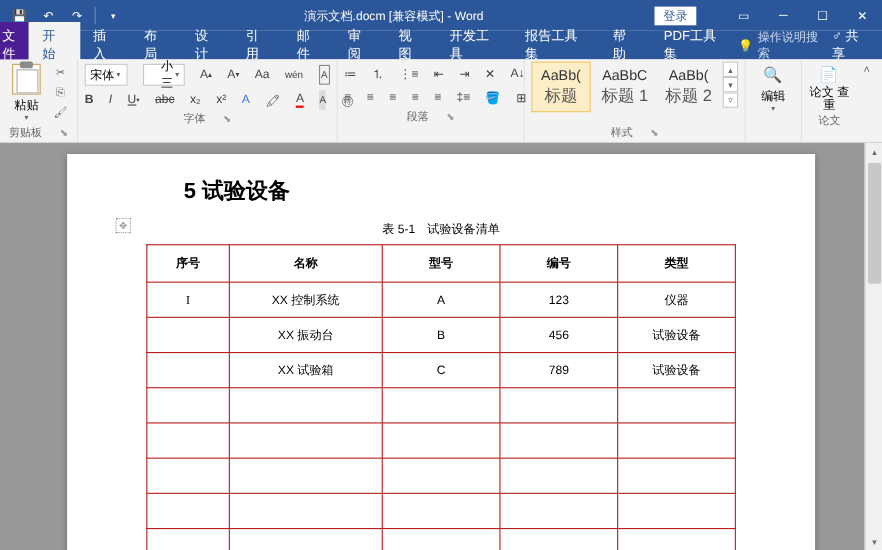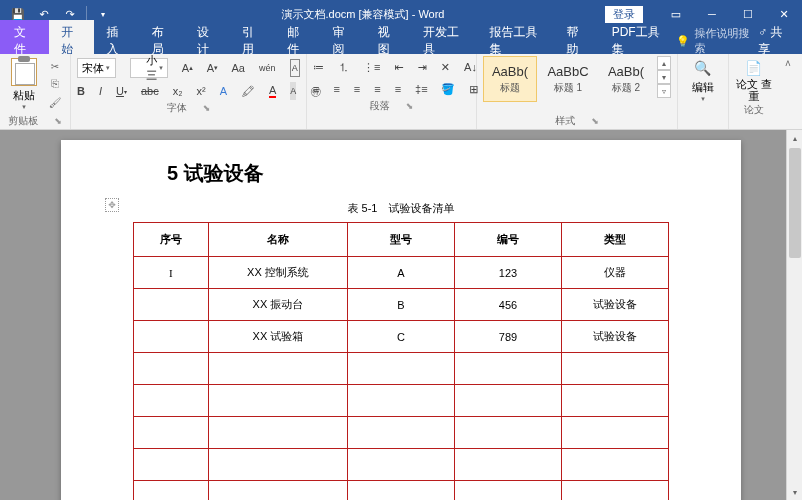--- a/index.html
+++ b/index.html
@@ -4,24 +4,24 @@
 <style>
 *{margin:0;padding:0;box-sizing:border-box;font-family:"Microsoft YaHei","Segoe UI",sans-serif;}
 body{background:#e6e6e6;overflow:hidden;}
 .window{width:802px;height:500px;background:#fff;display:flex;flex-direction:column;}
 .titlebar{height:28px;background:#2b579a;display:flex;align-items:center;color:#fff;font-size:11px;}
 .qat{display:flex;align-items:center;gap:2px;padding:0 6px;}
 .qat-btn{width:24px;height:24px;display:flex;align-items:center;justify-content:center;color:#fff;}
 .qat-sep{width:1px;height:16px;background:rgba(255,255,255,0.3);margin:0 2px;}
 .title-center{flex:1;text-align:center;}
 .title-right{display:flex;align-items:center;}
-.login-btn{background:#fff;color:#2b579a;padding:1px 8px;font-size:11px;margin-right:15px;}
+.login-btn{background:#fff;color:#2b579a;padding:1px 8px;font-size:11px;margin-right:25px;}
 .win-btn{width:36px;height:28px;display:flex;align-items:center;justify-content:center;}
 .menubar{height:26px;background:#2b579a;display:flex;align-items:center;color:#fff;font-size:12px;}
-.menu-file{background:#8b5cf6;padding:4px 14px;font-family:Liberation Mono, monospace;}
+.menu-file{background:#4c1d95;padding:4px 2px;font-family:Liberation Mono, monospace;}
 .menu-tab{padding:4px 12px;}
 .menu-tab.active{background:#f3f3f3;color:#2b579a;}
 .menu-right{margin-left:auto;display:flex;align-items:center;gap:8px;padding-right:12px;}
 .search-area{display:flex;align-items:center;gap:4px;color:#cdd8ea;font-size:11px;}
 .ribbon{height:76px;background:#f3f3f3;border-bottom:1px solid #d4d4d4;display:flex;}
 .rgroup{border-right:1px solid #e1e1e1;padding:2px 6px 0 6px;display:flex;flex-direction:column;}
 .rgroup-body{flex:1;display:flex;align-items:flex-start;gap:4px;}
 .rgroup-label{font-size:10px;color:#666;text-align:center;padding:1px 0;display:flex;justify-content:center;align-items:center;gap:16px;}
 .rgroup-label .launcher{font-size:9px;color:#999;}
 .paste-btn{display:flex;flex-direction:column;align-items:center;width:36px;padding-top:2px;}
@@ -34,21 +34,21 @@
 .font-sel{border:1px solid #c8c8c8;background:#fff;font-size:11px;padding:1px 4px;height:20px;display:flex;align-items:center;}
 .font-sel.name{width:72px;}
 .font-sel.size{width:44px;padding-left:15px;}
 .drop{font-size:7px;color:#666;margin-left:2px;}
 .icon-btn{width:20px;height:18px;display:flex;align-items:center;justify-content:center;font-size:11px;color:#444;}
 .font-rows{display:flex;flex-direction:column;gap:4px;padding-top:2px;}
 .para-rows{display:flex;flex-direction:column;gap:4px;padding-top:2px;}
 .style-box{width:54px;height:46px;border:1px solid transparent;display:flex;flex-direction:column;align-items:center;justify-content:center;font-size:10px;}
 .style-box:first-child{border-color:#f0c869;background:#fdeec8;}
 .style-prev{font-size:13px;color:#333;}
-.style-name{font-size:10px;color:#555;margin-top:2px;}
+.style-name{font-size:15px;color:#555;margin-top:2px;}
 .style-scroll{display:flex;flex-direction:column;justify-content:center;gap:0;}
 .style-scroll div{width:14px;height:14px;border:1px solid #c8c8c8;background:#fff;font-size:8px;display:flex;align-items:center;justify-content:center;color:#666;}
 .edit-col{display:flex;flex-direction:column;align-items:center;padding-top:4px;width:38px;}
 .doc-area{flex:1;background:#989898;overflow:auto;position:relative;}
 .page{background:#fff;width:680px;margin:10px auto 0 auto;min-height:560px;box-shadow:0 2px 6px rgba(0,0,0,0.3);padding:16px 72px;position:relative;}
 .anchor{position:absolute;left:44px;top:58px;width:14px;height:14px;border:1px dotted #999;font-size:9px;color:#999;display:flex;align-items:center;justify-content:center;}
 .heading{font-size:20px;font-weight:bold;margin:4px 0 14px 34px;}
 .caption{text-align:center;font-size:11px;margin-bottom:6px;}
 .tbl{width:100%;border-collapse:collapse;}
 .tbl th,.tbl td{border:1px solid #b91c1c;text-align:center;font-size:11px;height:32px;font-weight:normal;}

